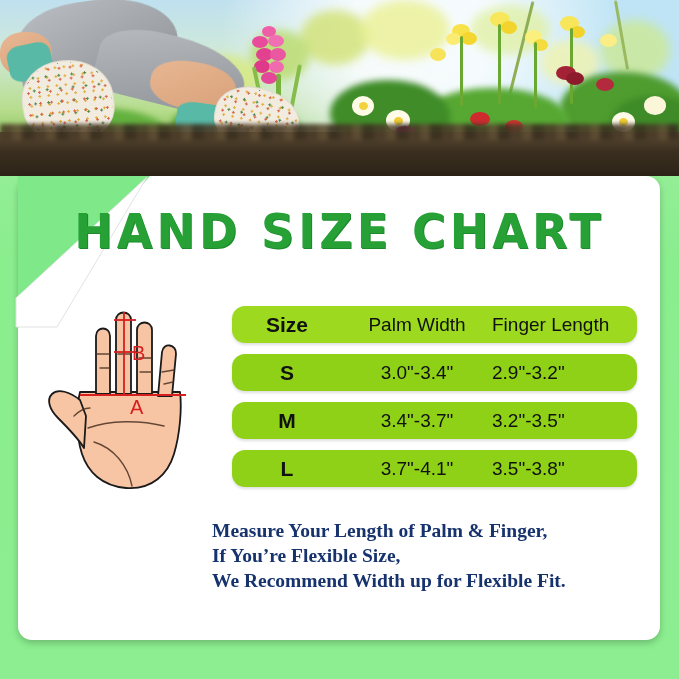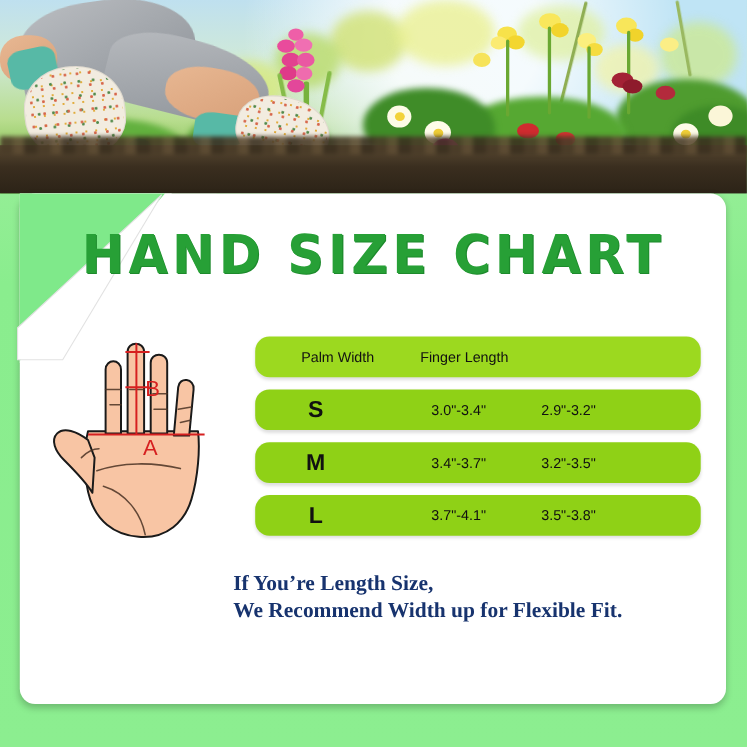--- a/index.html
+++ b/index.html
@@ -70,21 +70,21 @@
 
   
   .table{position:absolute;left:232px;top:306px;width:405px;}
   .row{height:37px;border-radius:13px;background:#8fd116;
     display:flex;align-items:center;margin-bottom:11px;
     box-shadow:0 2px 3px rgba(0,0,0,.13);}
   .row.header{background:#9cd91f;}
   .c-size{width:110px;text-align:center;}
   .c-palm{width:150px;text-align:center;}
   .c-finger{width:145px;text-align:left;}
-  .row span{font-family:"Liberation Sans",sans-serif;font-size:13px;color:#111;}
+  .row span{font-family:"Liberation Sans",sans-serif;font-size:19px;color:#111;}
   .row.header .c-size{font-weight:bold;font-size:21px;}
   .row .c-size{font-weight:bold;font-size:21px;}
 
   
   .note{position:absolute;left:212px;top:518px;width:430px;
     font-family:"Liberation Serif",serif;color:#17336e;
     font-size:19.5px;line-height:25px;font-weight:600;}
   .note div{white-space:nowrap;}
 </style>
 </head>
@@ -273,20 +273,21 @@
         <line x1="78" y1="24" x2="100" y2="24"></line>
         <line x1="78" y1="56" x2="100" y2="56"></line>
       </g>
       <text x="96" y="64" font-family="Liberation Sans, sans-serif" font-size="20" fill="#d62020">B</text>
       <text x="94" y="118" font-family="Liberation Sans, sans-serif" font-size="20" fill="#d62020">A</text>
     </svg>
   </div>
 
   <div class="table">
     <div class="row header">
+      <span class="c-size">Size</span>
       <span class="c-palm">Palm Width</span>
       <span class="c-finger">Finger Length</span>
     </div>
     <div class="row">
       <span class="c-size">S</span>
       <span class="c-palm">3.0"-3.4"</span>
       <span class="c-finger">2.9"-3.2"</span>
     </div>
     <div class="row">
       <span class="c-size">M</span>
@@ -294,17 +295,18 @@
       <span class="c-finger">3.2"-3.5"</span>
     </div>
     <div class="row">
       <span class="c-size">L</span>
       <span class="c-palm">3.7"-4.1"</span>
       <span class="c-finger">3.5"-3.8"</span>
     </div>
   </div>
 
   <div class="note">
-    <div>If You’re Length Size,</div>
+    <div>Measure Your Length of Palm &amp; Finger,</div>
+    <div>If You’re Flexible Size,</div>
     <div>We Recommend Width up for Flexible Fit.</div>
   </div>
 
 </div>
 
 </body></html>

